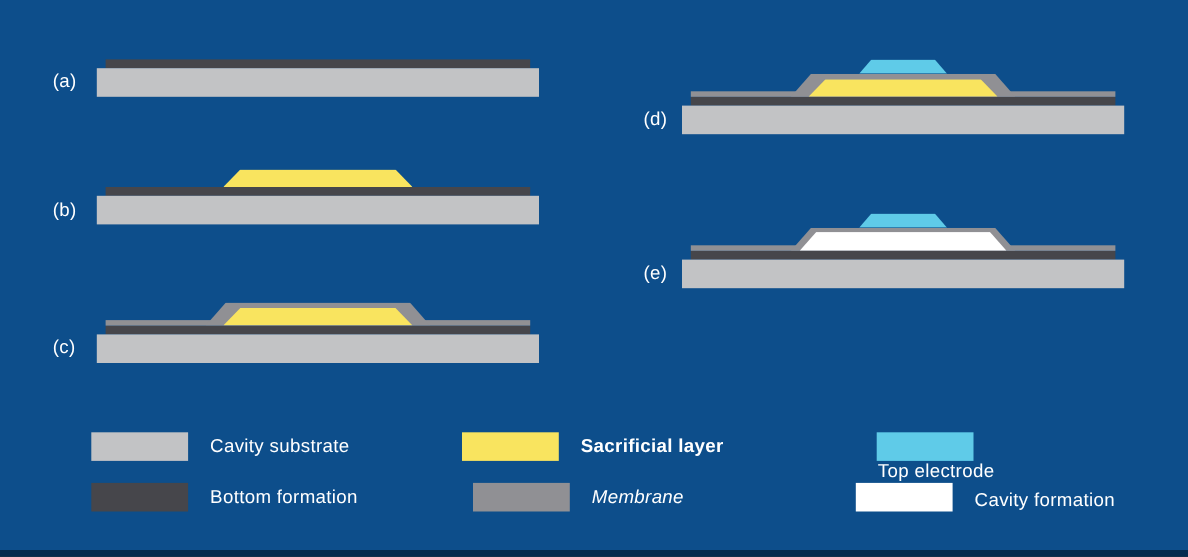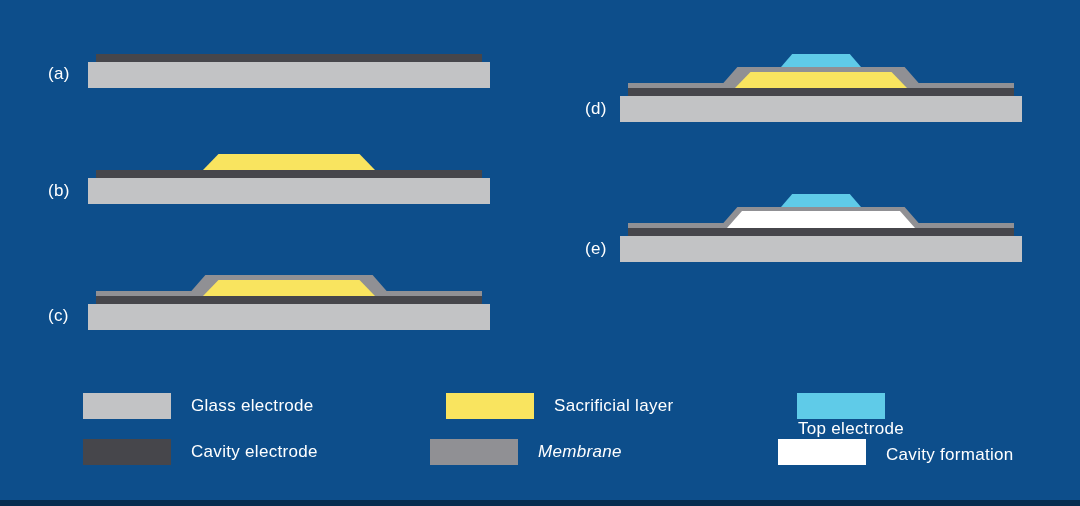--- a/index.html
+++ b/index.html
@@ -111,27 +111,27 @@
     <div class="layer substrate"></div>
     <div class="layer membrane-strip"></div>
     <div class="layer trap membrane-trap"></div>
     <div class="layer trap cavity-layer"></div>
     <div class="layer trap top-electrode"></div>
   </div>
   <div class="step-label" style="left:585px; top:239px;">(e)</div>
 
   <div class="legend-item" style="left:83px; top:393px;">
     <div class="legend-swatch" style="background: rgb(194, 195, 197);"></div>
-    <div class="legend-label">Glass electrode</div>
+    <div class="legend-label">Cavity substrate</div>
   </div>
   <div class="legend-item" style="left:83px; top:439px;">
     <div class="legend-swatch" style="background: rgb(70, 70, 75);"></div>
-    <div class="legend-label">Cavity electrode</div>
+    <div class="legend-label">Bottom formation</div>
   </div>
-  <div class="legend-item" style="left:446px; top:393px;">
+  <div class="legend-item" style="left:420px; top:393px;font-weight:bold;">
     <div class="legend-swatch" style="background: rgb(249, 228, 95);"></div>
     <div class="legend-label">Sacrificial layer</div>
   </div>
   <div class="legend-item" style="left:430px; top:439px;font-style:italic;">
     <div class="legend-swatch" style="background: rgb(144, 144, 148);"></div>
     <div class="legend-label">Membrane</div>
   </div>
   <div class="legend-item" style="left:778px; top:393px;flex-direction:column;">
     <div class="legend-swatch" style="background: rgb(95, 203, 232);"></div>
     <div class="legend-label">Top electrode</div>

